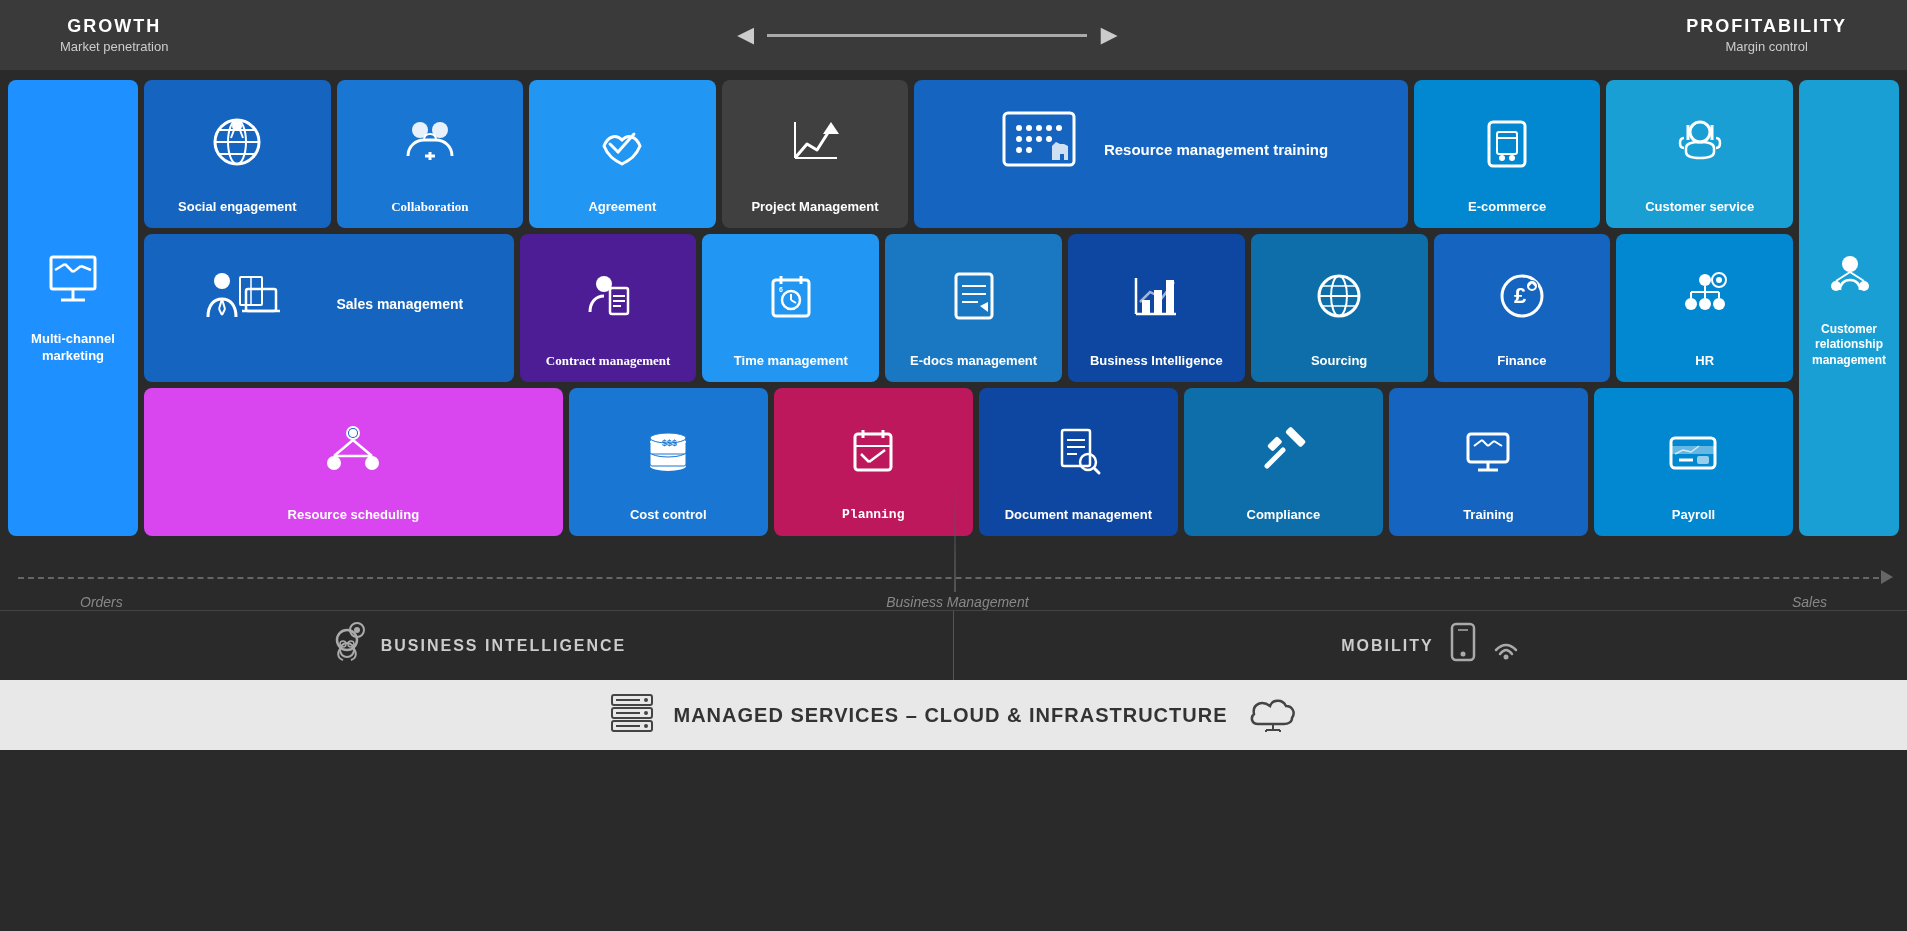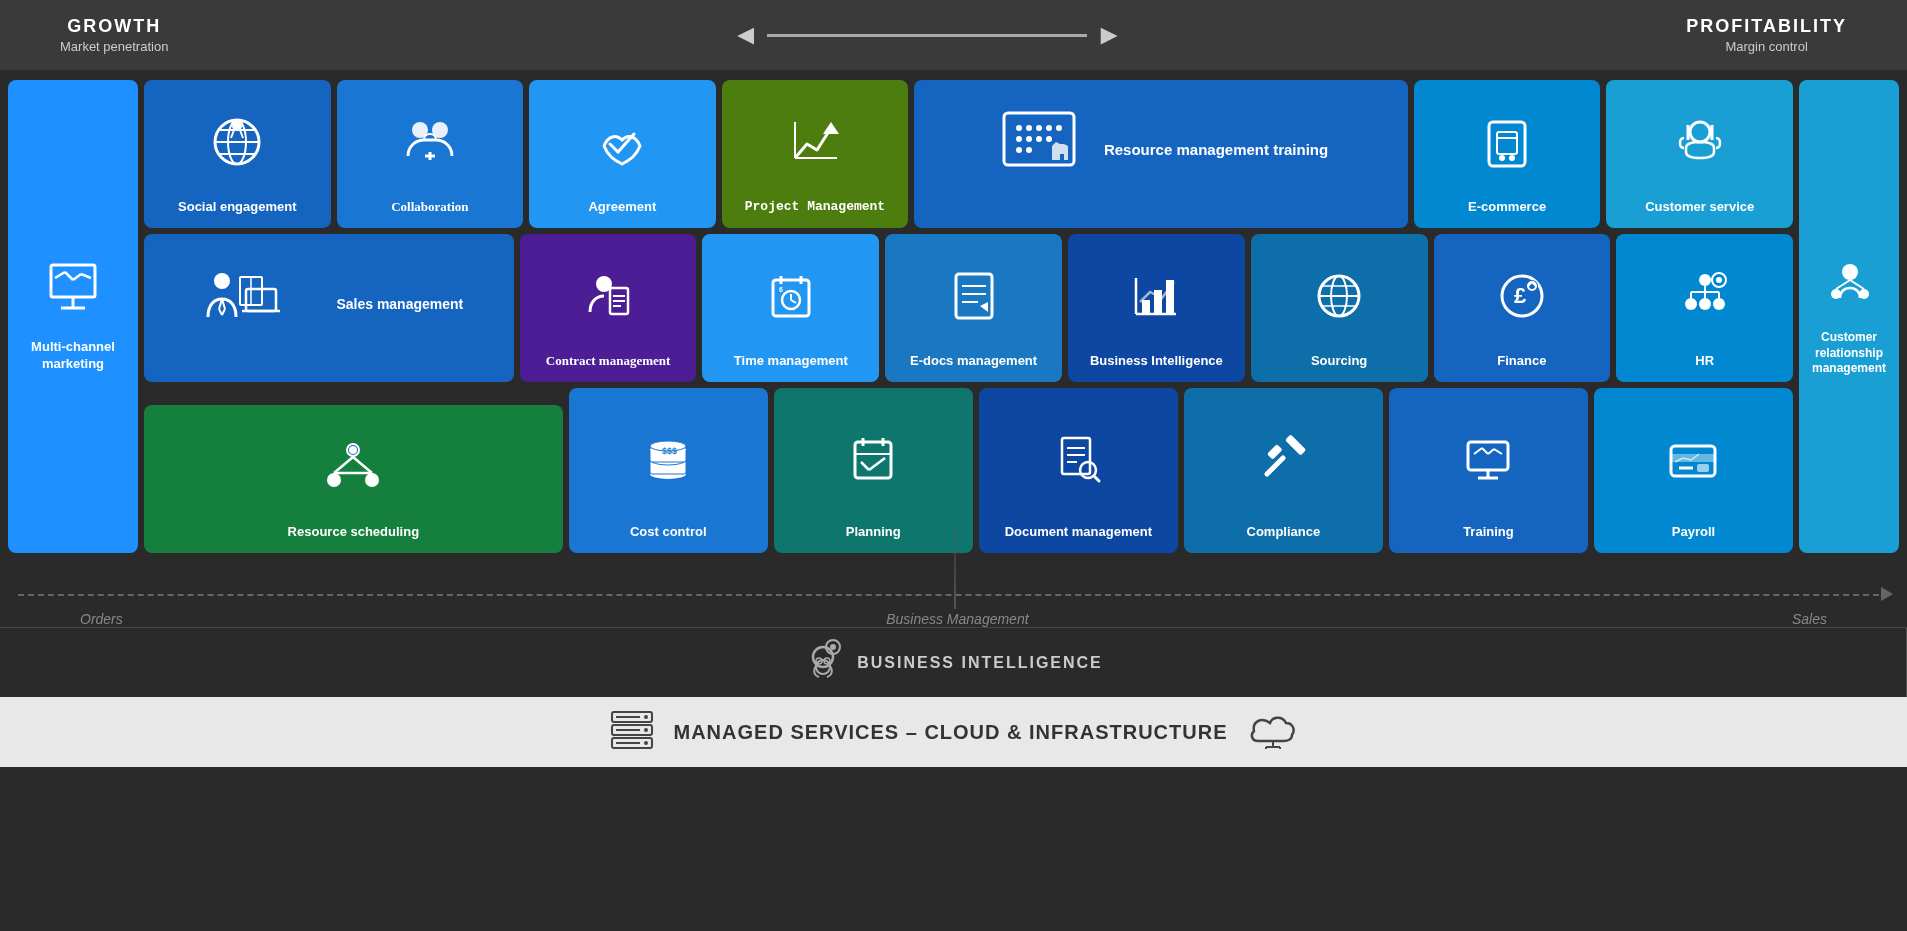--- a/index.html
+++ b/index.html
@@ -283,21 +283,21 @@
         <div class="tile-icon-area">
           <svg width="52" height="52" viewBox="0 0 52 52" fill="white">
             <path d="M8 30 C12 20 20 18 26 24 C32 18 40 20 44 30 C40 40 34 44 26 48 C18 44 12 40 8 30 Z" fill="none" stroke="white" stroke-width="3"></path>
             <line x1="14" y1="28" x2="22" y2="36" stroke="white" stroke-width="3" stroke-linecap="round"></line>
             <line x1="22" y1="36" x2="38" y2="18" stroke="white" stroke-width="3" stroke-linecap="round"></line>
           </svg>
         </div>
         <div class="tile-label">Agreement</div>
       </div>
 
-      <div class="tile tile-normal" style="background:#4d7c0f;font-family:Liberation Mono, monospace;">
+      <div class="tile tile-normal" style="background:#404040;">
         <div class="tile-icon-area">
           <svg width="52" height="52" viewBox="0 0 52 52" fill="white">
             <polyline points="6,42 18,28 28,34 42,12" fill="none" stroke="white" stroke-width="3" stroke-linejoin="round"></polyline>
             <polygon points="42,6 50,18 34,18" fill="white"></polygon>
             <line x1="6" y1="42" x2="48" y2="42" stroke="white" stroke-width="2"></line>
             <line x1="6" y1="6" x2="6" y2="42" stroke="white" stroke-width="2"></line>
           </svg>
         </div>
         <div class="tile-label">Project Management</div>
       </div>
@@ -476,21 +476,21 @@
             <circle cx="40" cy="10" r="7" fill="none" stroke="white" stroke-width="2"></circle>
             <circle cx="40" cy="10" r="3" fill="white"></circle>
           </svg>
         </div>
         <div class="tile-label">HR</div>
       </div>
     </div>
 
     <div class="grid-row row3">
 
-      <div class="tile" style="background:#15803d;flex:2.2;margin-top:17px;">
+      <div class="tile" style="background:#d946ef;flex:2.2;">
         <div class="tile-icon-area">
           <svg width="62" height="58" viewBox="0 0 62 58" fill="white">
 
             <circle cx="31" cy="12" r="7" fill="white"></circle>
             <circle cx="12" cy="42" r="7" fill="white"></circle>
             <circle cx="50" cy="42" r="7" fill="white"></circle>
             <line x1="31" y1="19" x2="12" y2="35" stroke="white" stroke-width="2.5"></line>
             <line x1="31" y1="19" x2="50" y2="35" stroke="white" stroke-width="2.5"></line>
             <line x1="12" y1="35" x2="50" y2="35" stroke="white" stroke-width="2.5"></line>
             <circle cx="31" cy="12" r="5" fill="#1565c0"></circle>
@@ -509,21 +509,21 @@
             <ellipse cx="26" cy="28" rx="18" ry="5" fill="white" stroke="#1976d2" stroke-width="1"></ellipse>
             <rect x="8" y="18" width="36" height="12" rx="2" fill="white" stroke="#1976d2" stroke-width="1"></rect>
             <ellipse cx="26" cy="18" rx="18" ry="5" fill="white"></ellipse>
             <ellipse cx="26" cy="14" rx="18" ry="5" fill="white" stroke="#1976d2" stroke-width="1"></ellipse>
             <text x="20" y="22" fill="#1976d2" font-size="9" font-weight="bold">$$$</text>
           </svg>
         </div>
         <div class="tile-label">Cost control</div>
       </div>
 
-      <div class="tile tile-normal" style="background:#0f766e;">
+      <div class="tile tile-normal" style="background:#be185d;font-family:Liberation Mono, monospace;">
         <div class="tile-icon-area">
           <svg width="52" height="52" viewBox="0 0 52 52" fill="white">
             <rect x="8" y="10" width="36" height="36" rx="3" fill="none" stroke="white" stroke-width="3"></rect>
             <line x1="16" y1="6" x2="16" y2="14" stroke="white" stroke-width="3"></line>
             <line x1="36" y1="6" x2="36" y2="14" stroke="white" stroke-width="3"></line>
             <line x1="8" y1="22" x2="44" y2="22" stroke="white" stroke-width="2"></line>
             <line x1="14" y1="30" x2="22" y2="38" stroke="white" stroke-width="2.5"></line>
             <line x1="22" y1="38" x2="38" y2="26" stroke="white" stroke-width="2.5"></line>
           </svg>
         </div>
@@ -626,20 +626,37 @@
         <path d="M26 26 C30 30 30 36 24 38" fill="none" stroke="#aaa" stroke-width="2"></path>
         <circle cx="16" cy="22" r="3" fill="none" stroke="#aaa" stroke-width="1.5"></circle>
         <circle cx="24" cy="22" r="3" fill="none" stroke="#aaa" stroke-width="1.5"></circle>
         <circle cx="20" cy="28" r="7" fill="none" stroke="#aaa" stroke-width="2"></circle>
 
         <circle cx="30" cy="8" r="7" fill="none" stroke="#aaa" stroke-width="2"></circle>
         <circle cx="30" cy="8" r="3" fill="#aaa"></circle>
       </svg>
     </div>
     <div class="bi-label">BUSINESS INTELLIGENCE</div>
+  </div>
+  <div class="mobility-section">
+    <div class="bi-label">MOBILITY</div>
+    <div class="bi-icon">
+      <svg width="30" height="40" viewBox="0 0 30 40" fill="#aaa">
+        <rect x="4" y="2" width="22" height="36" rx="4" fill="none" stroke="#aaa" stroke-width="2.5"></rect>
+        <circle cx="15" cy="32" r="2.5" fill="#aaa"></circle>
+        <line x1="10" y1="8" x2="20" y2="8" stroke="#aaa" stroke-width="1.5"></line>
+
+        <path d="M22 16 Q28 10 34 16" fill="none" stroke="#aaa" stroke-width="2" opacity="0"></path>
+      </svg>
+    </div>
+    <svg width="28" height="28" viewBox="0 0 28 28" fill="none">
+      <path d="M4 18 Q14 8 24 18" stroke="#aaa" stroke-width="2.5" fill="none" stroke-linecap="round"></path>
+      <path d="M8 22 Q14 14 20 22" stroke="#aaa" stroke-width="2.5" fill="none" stroke-linecap="round"></path>
+      <circle cx="14" cy="25" r="2.5" fill="#aaa"></circle>
+    </svg>
   </div>
 </div>
 
 <div class="managed-services-bar">
   <div>
     <svg width="44" height="44" viewBox="0 0 44 44" fill="#444">
       <rect x="2" y="4" width="40" height="10" rx="2" fill="none" stroke="#444" stroke-width="2"></rect>
       <rect x="2" y="17" width="40" height="10" rx="2" fill="none" stroke="#444" stroke-width="2"></rect>
       <rect x="2" y="30" width="40" height="10" rx="2" fill="none" stroke="#444" stroke-width="2"></rect>
       <circle cx="36" cy="9" r="2" fill="#444"></circle>

